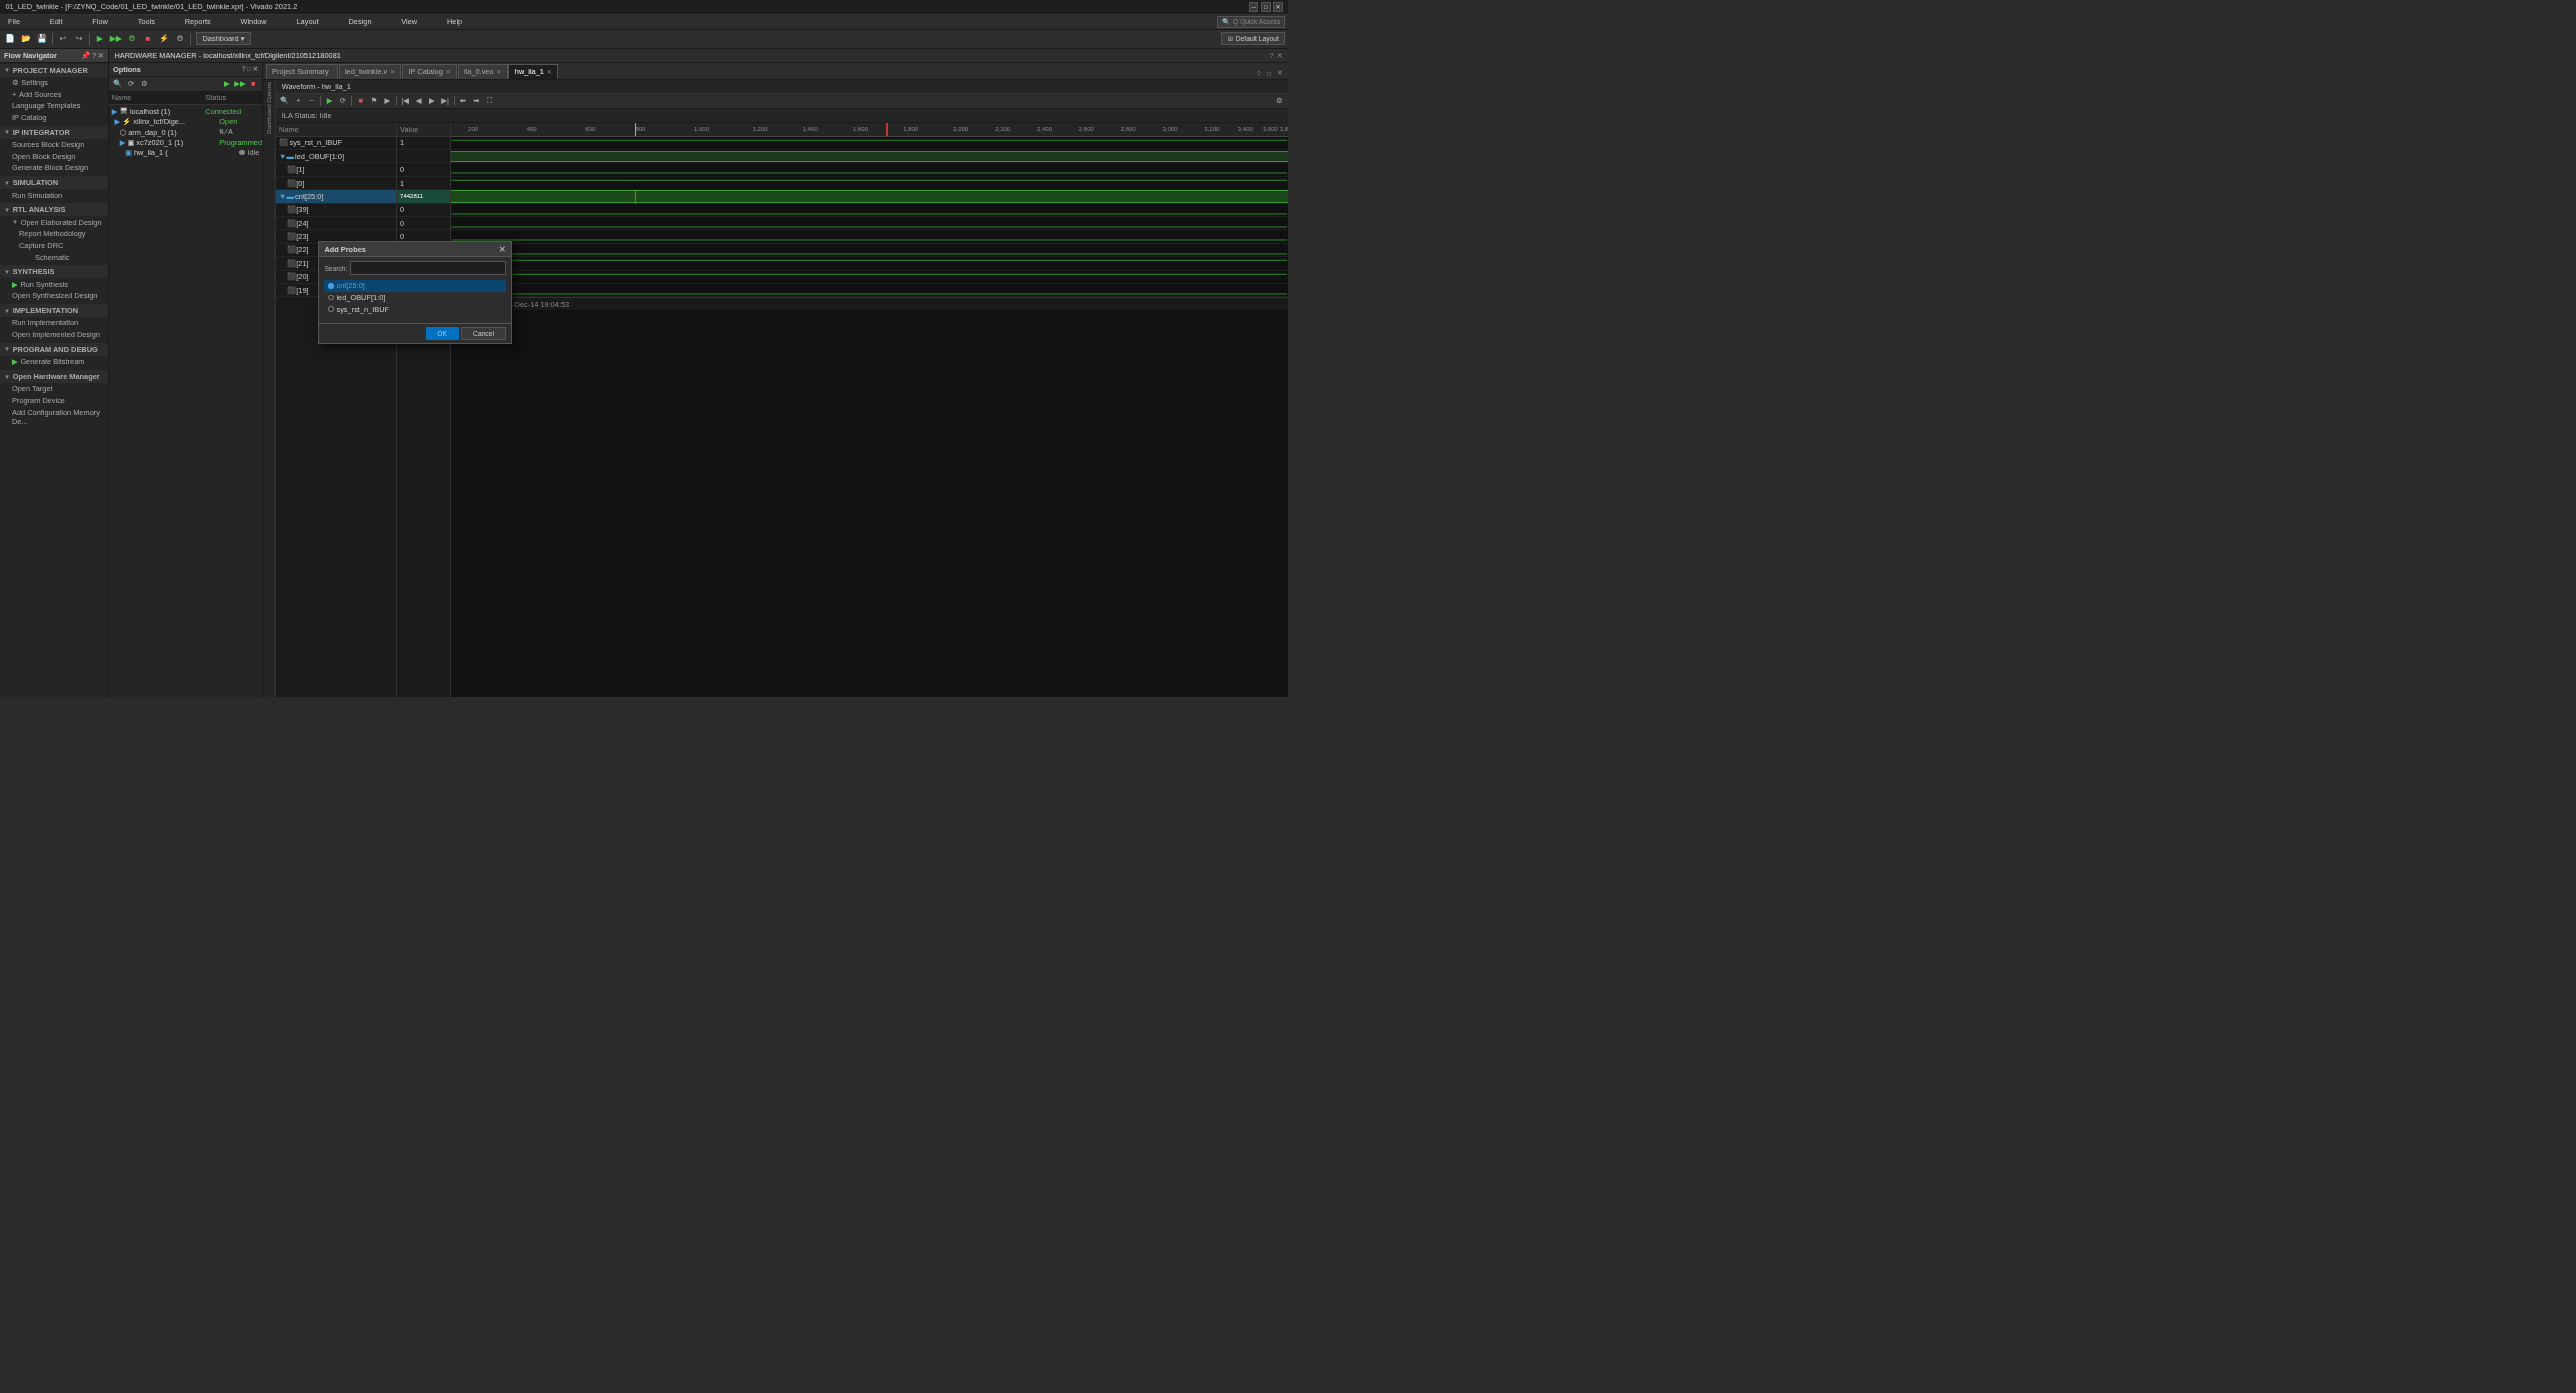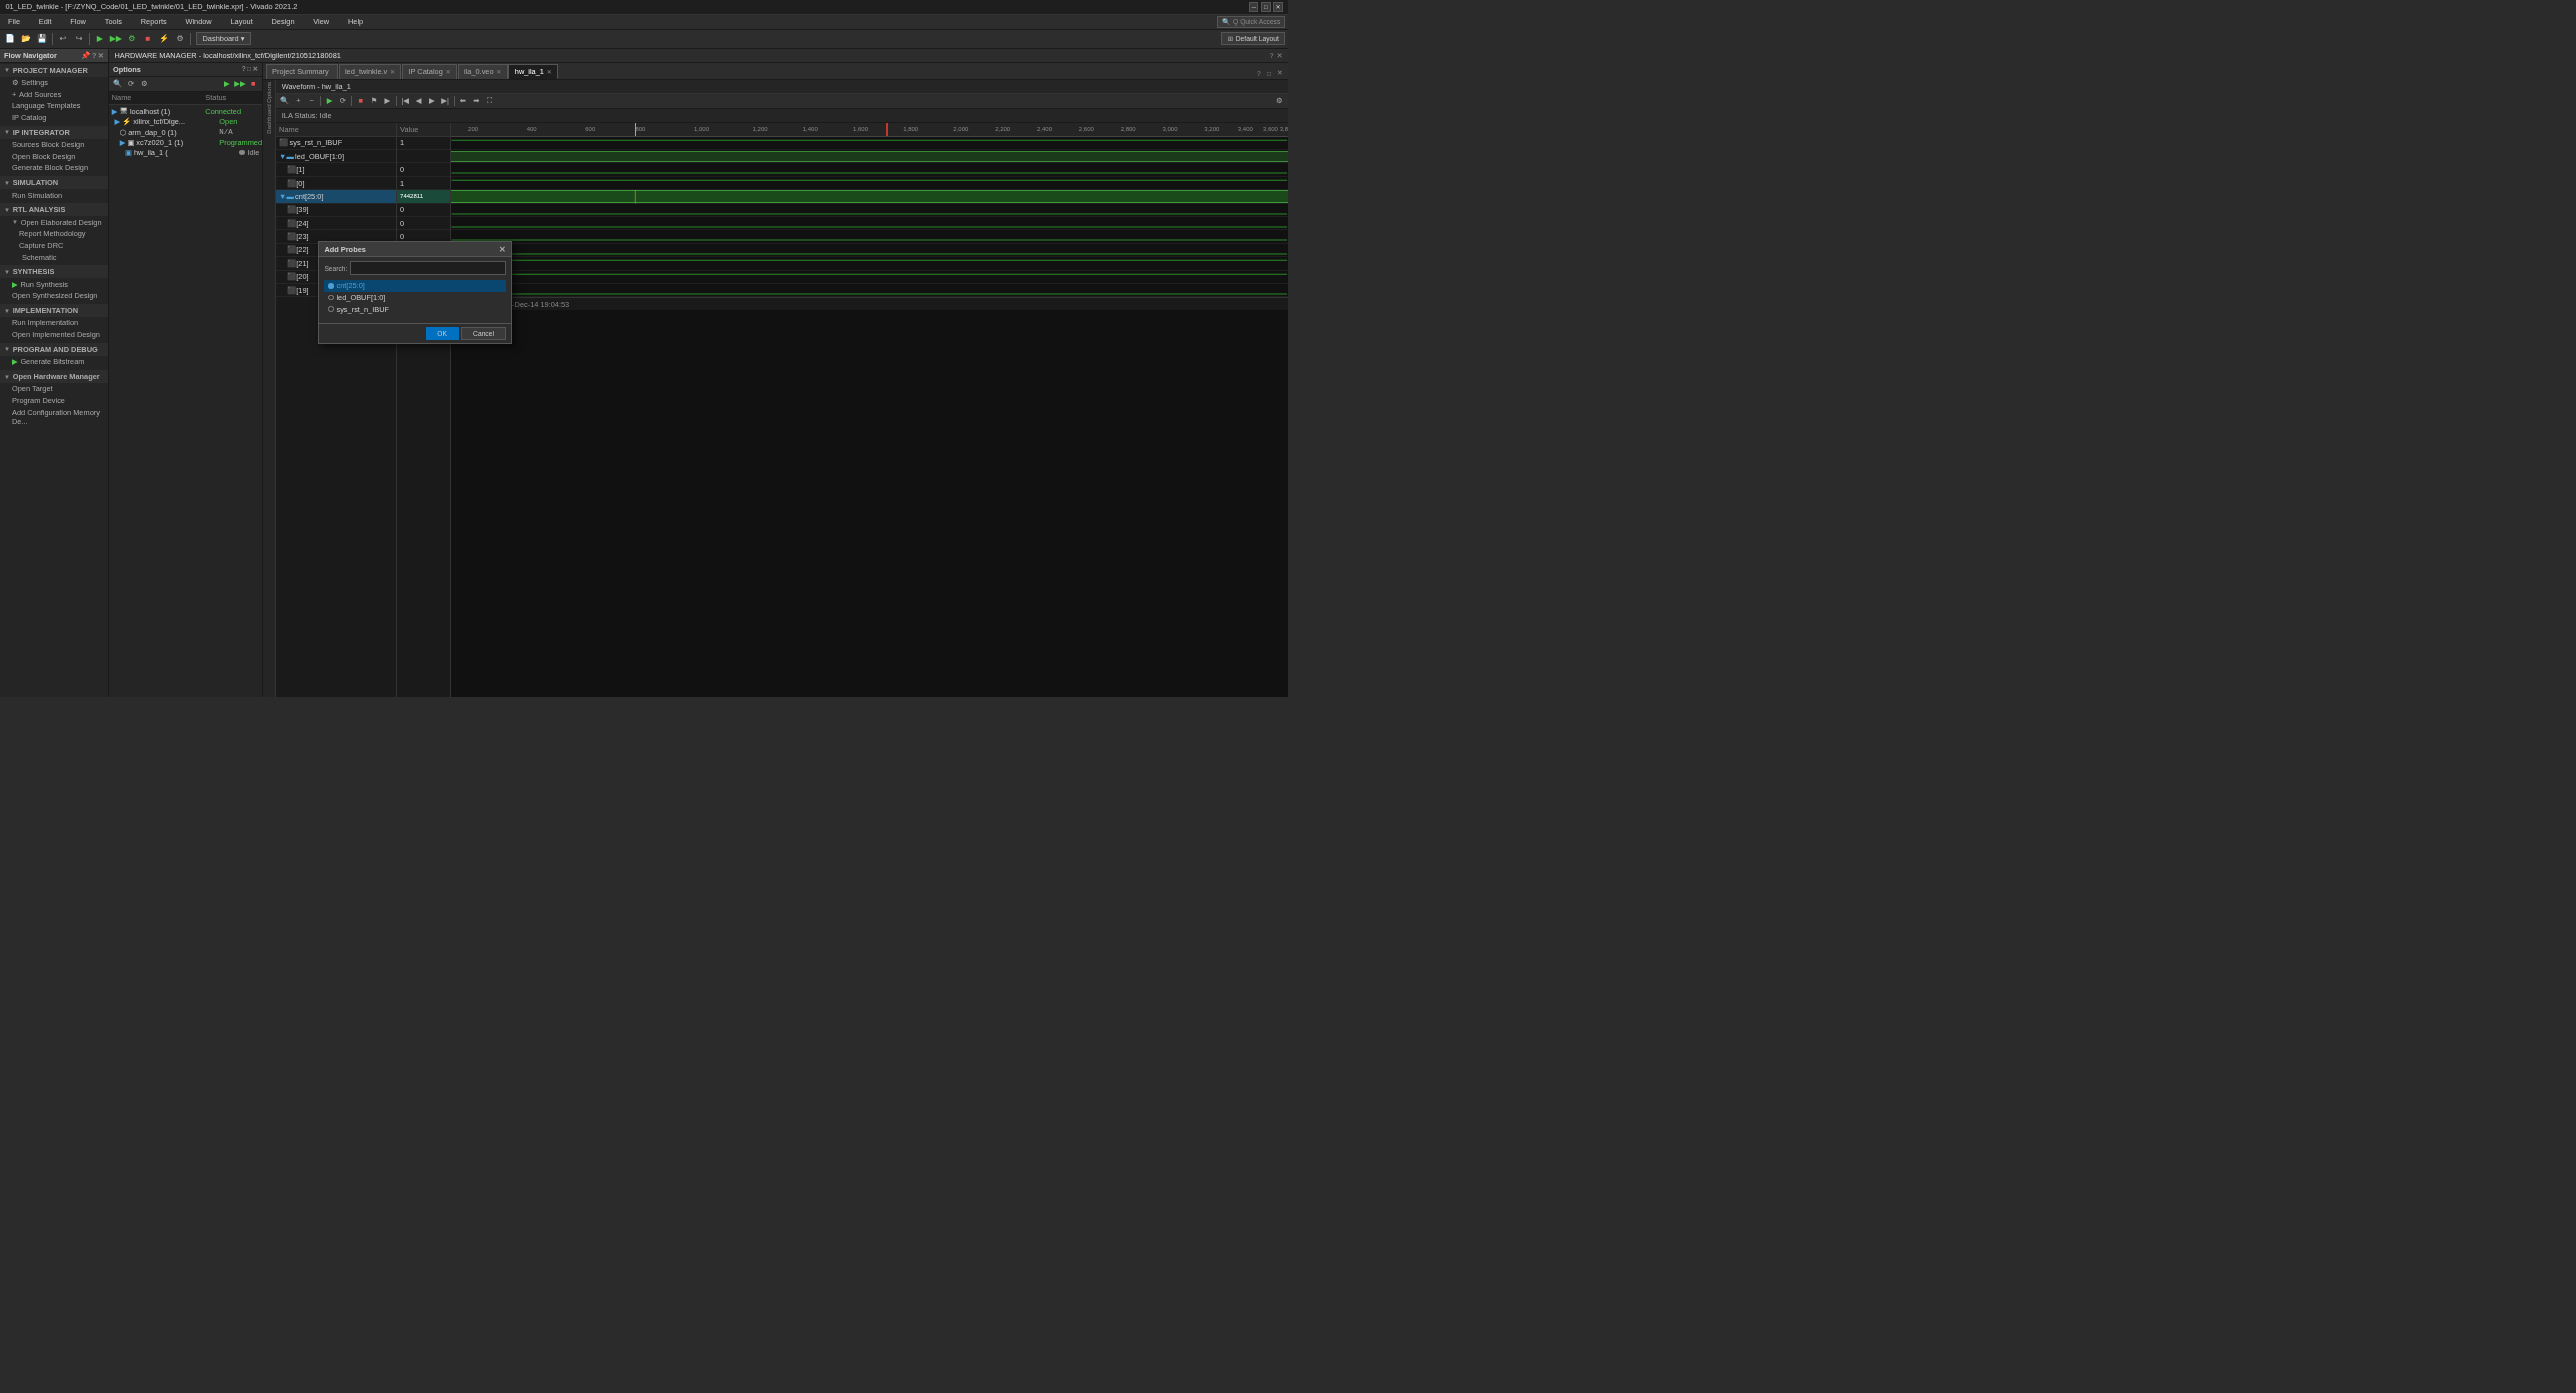--- a/index.html
+++ b/index.html
@@ -20,21 +20,21 @@
     .title-bar-btn { width: 9.4px; height: 9.4px; border: 0.7px solid #555; background: #3a3a3a; color: #ccc; font-size: 6px; display: flex; align-items: center; justify-content: center; cursor: pointer; }
 
     
     .menu-bar {
       background: #2d2d2d;
       height: 14.8px;
       display: flex;
       align-items: center;
       padding: 0 2.7px;
       border-bottom: 0.7px solid #1a1a1a;
-      gap: 8px;
+      gap: 19px;
     }
     .menu-item { padding: 1.3px 5.4px; color: #ccc; cursor: pointer; font-size: 7.4px; }
 
     
     .toolbar {
       background: #2d2d2d;
       height: 19px;
       display: flex;
       align-items: center;
       padding: 0 2.7px;
@@ -632,21 +632,21 @@
       <div class="nav-item">
         <span class="nav-arrow">▼</span>
         <span>Open Elaborated Design</span>
       </div>
       <div class="nav-item" style="padding-left:19px;">
           <span>Report Methodology</span>
         </div>
       <div class="nav-item" style="padding-left:19px;">
           <span>Capture DRC</span>
         </div>
-      <div class="nav-item" style="padding-left:22px;">
+      <div class="nav-item" style="padding-left:35px;">
           <span>Schematic</span>
         </div>
     </div>
 
     <div class="nav-section">
       <div class="nav-section-title">
         <span class="nav-arrow">▼</span>
         <span>SYNTHESIS</span>
       </div>
       <div class="nav-item">

